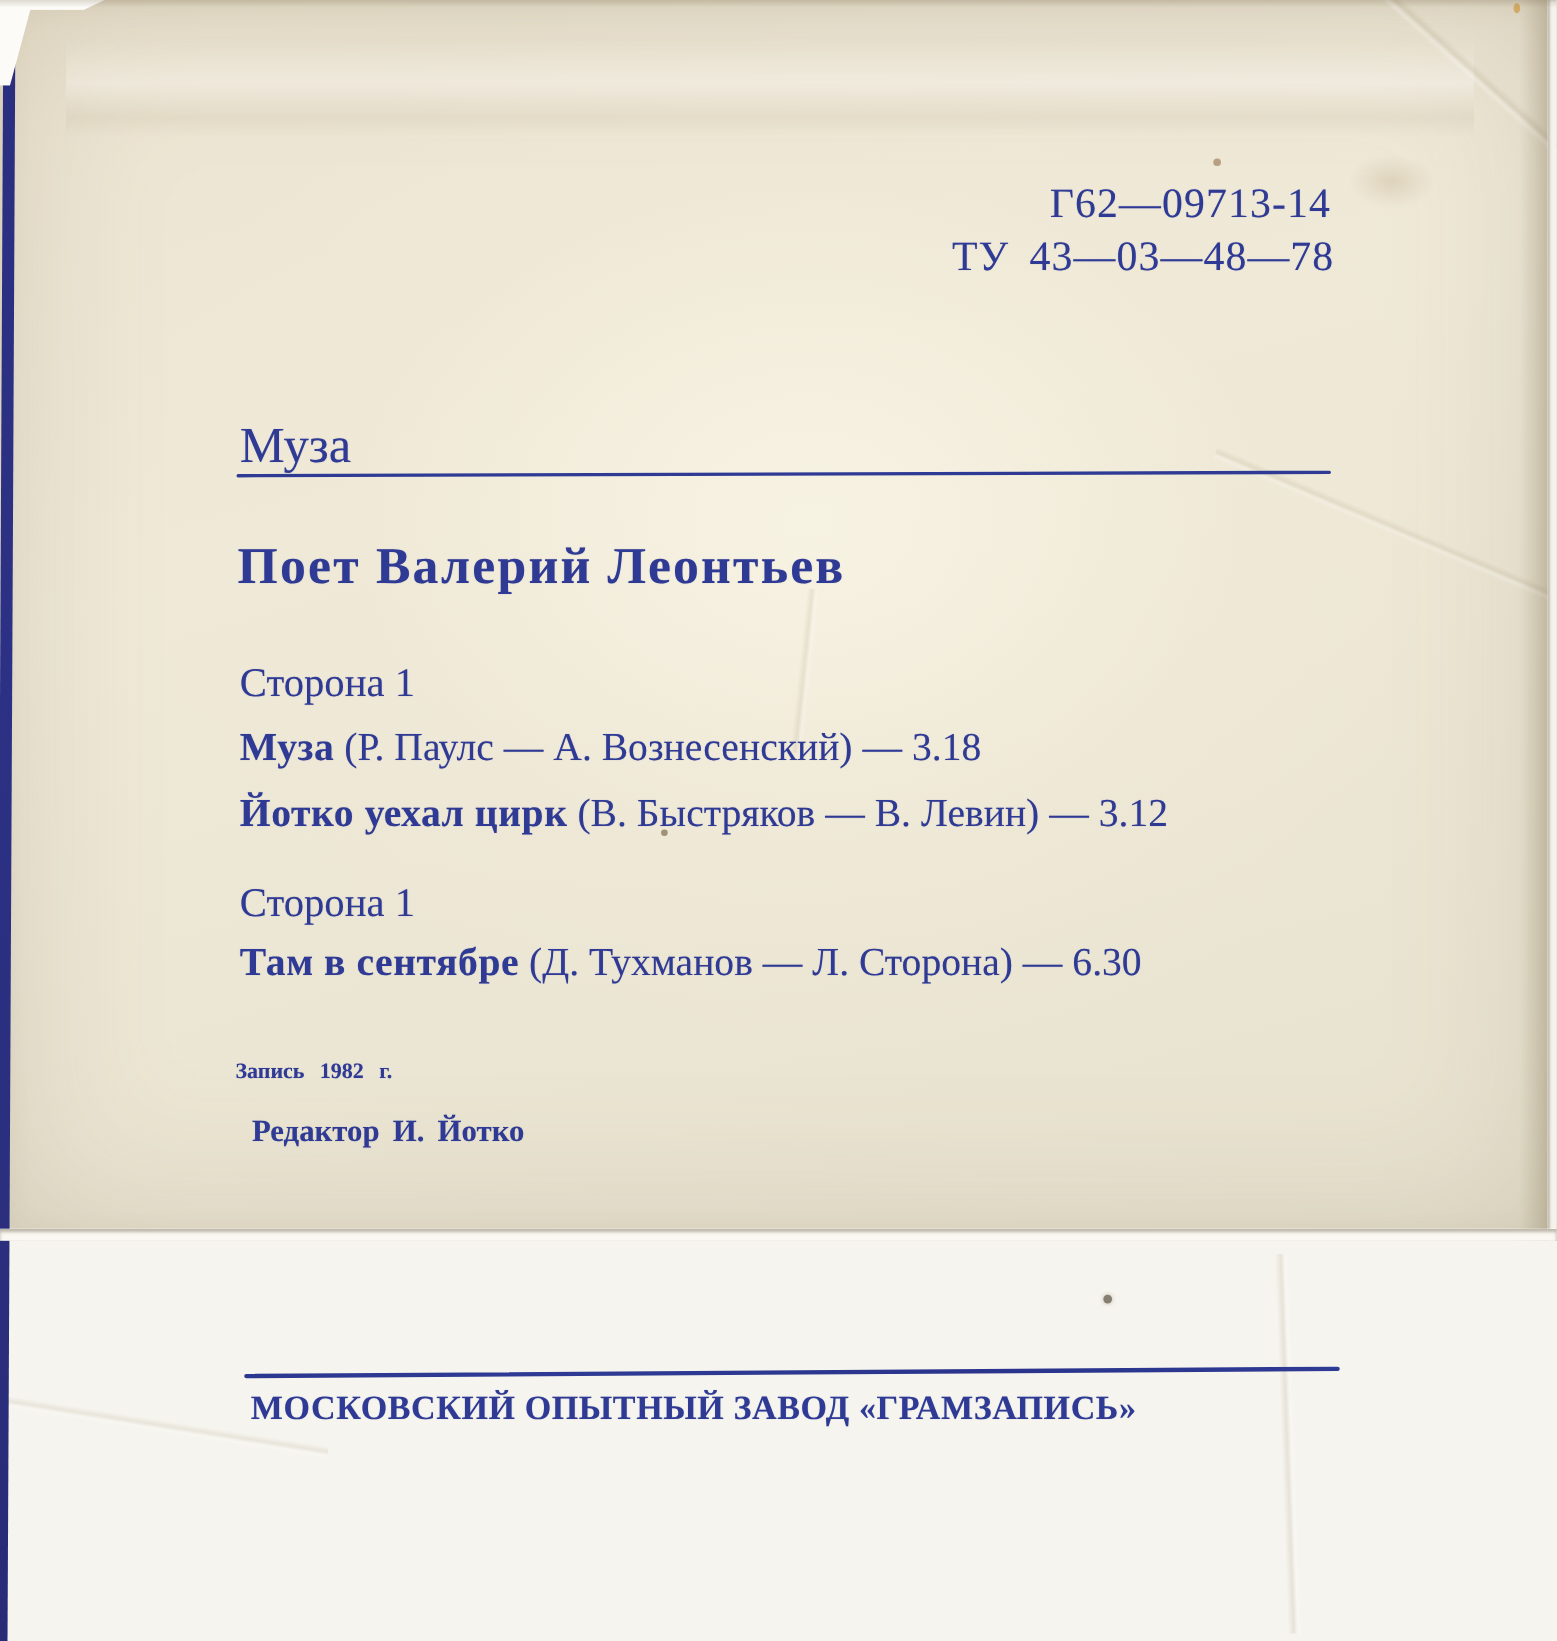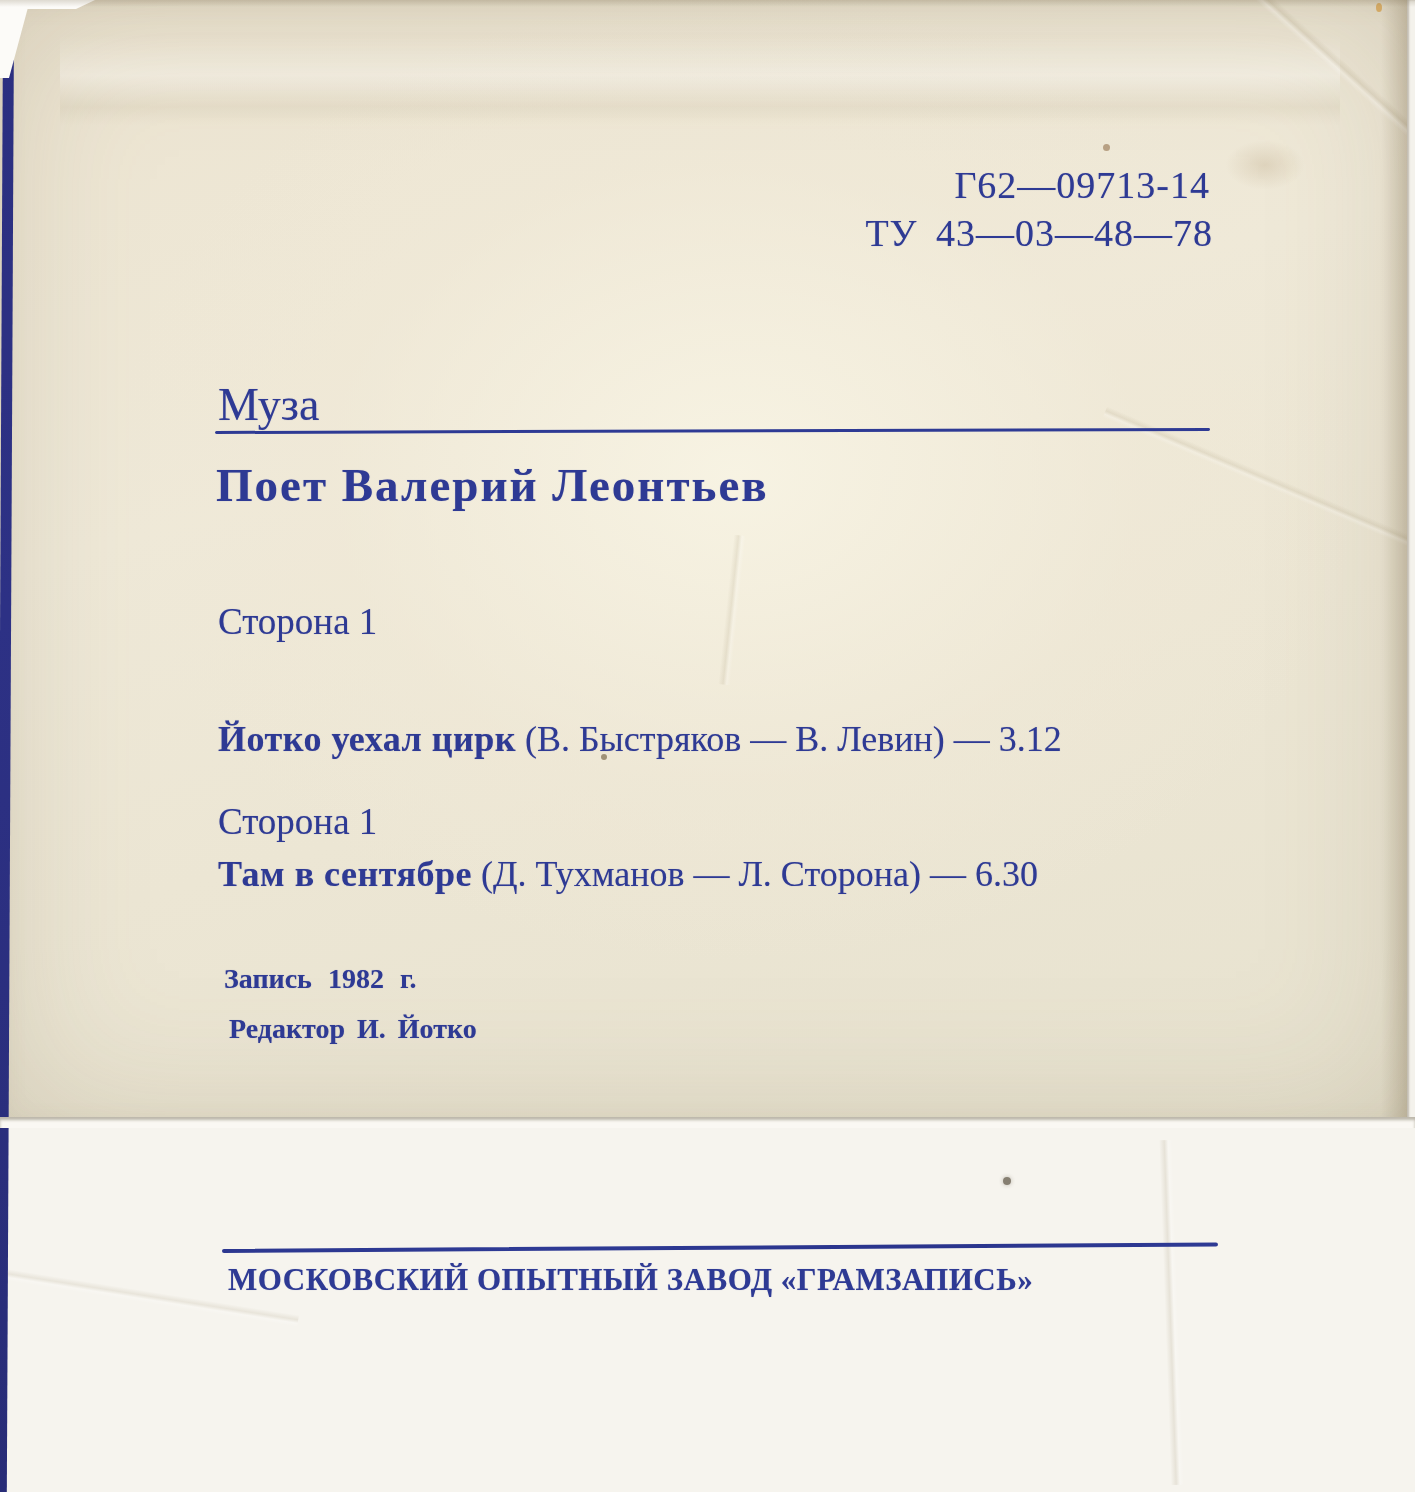--- a/index.html
+++ b/index.html
@@ -43,34 +43,34 @@
   
   #album-title { left: 218px; top: 378px; font-size: 46px; }
   #title-rule {
     left: 215px; top: 431px;
     width: 995px; height: 3px;
     background: #2e3a94;
     transform: rotate(-0.18deg);
     transform-origin: left center;
     border-radius: 2px;
   }
-  #artist-line { left: 216px; top: 458px; font-size: 47px; font-weight: bold; letter-spacing: 2px; }
+  #artist-line { left: 216px; top: 488px; font-size: 47px; font-weight: bold; letter-spacing: 2px; }
 
   
   .side-label { left: 218px; font-size: 37px; }
   .track { left: 218px; font-size: 36px; }
   .track .b { font-weight: bold; letter-spacing: 0.5px; }
   #side1-label { top: 600px; }
   #track-1 { top: 658px; }
   #track-2 { top: 718px; }
   #side2-label { top: 800px; }
   #track-3 { top: 853px; }
 
   
-  #recording-note { left: 224px; top: 963px; font-size: 28px; font-weight: 700; word-spacing: 9px; }
+  #recording-note { left: 214px; top: 963px; font-size: 20px; font-weight: 700; word-spacing: 9px; }
   #editor-note { left: 229px; top: 1013px; font-size: 28px; font-weight: 700; word-spacing: 5px; }
 
   
   #footer-rule {
     left: 222px; top: 1249px;
     width: 996px; height: 4px;
     background: linear-gradient(90deg, #2c3790 0%, #2e3a94 30%, #2a348c 70%, #2e3a94 100%);
     transform: rotate(-0.38deg);
     transform-origin: left center;
     border-radius: 2px;
@@ -182,20 +182,26 @@
 
   <div id="catalog-number" class="abs ink">Г62—09713-14</div>
   <div id="standard-number" class="abs ink">ТУ 43—03—48—78</div>
 
   <div id="album-title" class="abs ink">Муза</div>
   <div id="title-rule" class="abs"></div>
   <div id="artist-line" class="abs ink">Поет Валерий Леонтьев</div>
 
   <div id="side1-label" class="abs ink side-label">Сторона 1</div>
 
+  <div id="track-1" class="abs ink track">
+    <span class="b">Муза</span>
+    <span>(Р. Паулс — А. Вознесенский)</span>
+    <span>—</span>
+    <span>3.18</span>
+  </div>
 
   <div id="track-2" class="abs ink track">
     <span class="b">Йотко уехал цирк</span>
     <span>(В. Быстряков — В. Левин)</span>
     <span>—</span>
     <span>3.12</span>
   </div>
 
   <div id="side2-label" class="abs ink side-label">Сторона 1</div>
 

